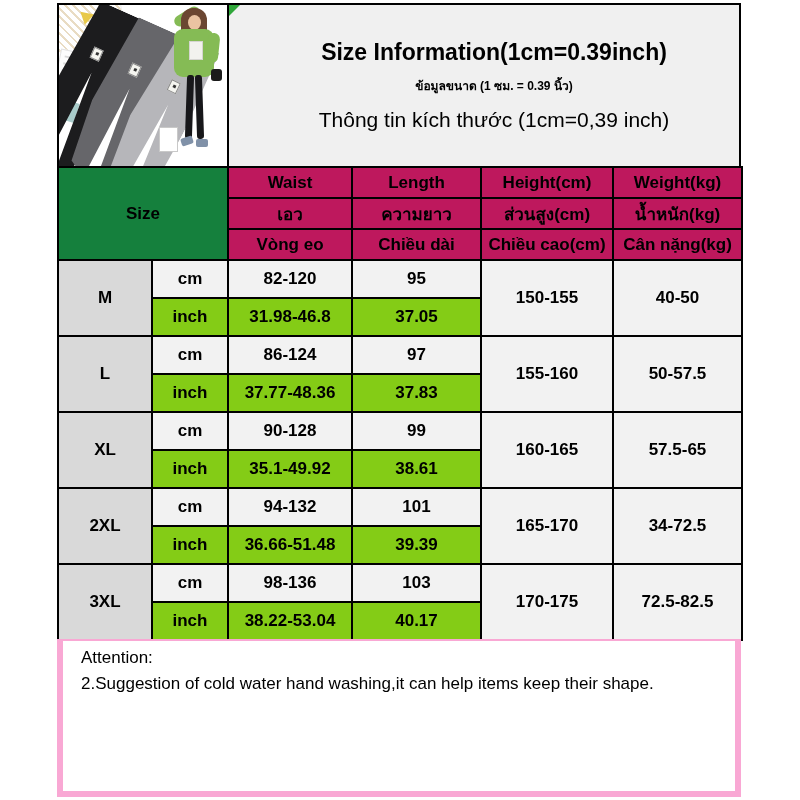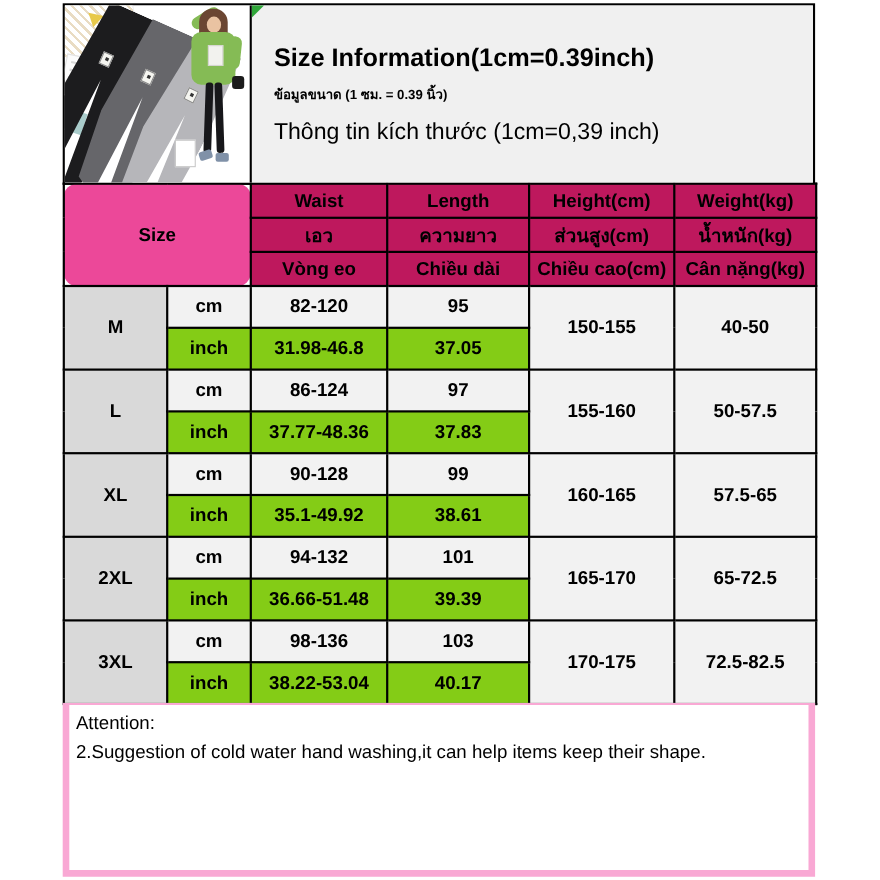--- a/index.html
+++ b/index.html
@@ -2,21 +2,21 @@
 <html><head>
 <meta charset="utf-8">
 <style>
   html,body{margin:0;padding:0;background:#ffffff;}
   body{width:800px;height:800px;position:relative;font-family:"Liberation Sans",sans-serif;color:#000;}
   .sheet{position:absolute;left:57px;top:3px;width:684px;}
 
   
   .top-row{display:flex;border:2px solid #000;height:161px;}
   .photo-cell{position:relative;width:168px;height:161px;background:#fff;border-right:2px solid #000;overflow:hidden;flex:none;}
-  .title-cell{position:relative;flex:1;background:#f0f0f0;padding-top:30px;padding-left:20px;}
+  .title-cell{position:relative;flex:1;background:#f0f0f0;text-align:center;padding-top:30px;padding-left:20px;}
   .corner-tri{position:absolute;left:0;top:0;width:0;height:0;border-top:11px solid #2fa639;border-right:11px solid transparent;}
   .t-en{font-size:23px;font-weight:bold;line-height:34px;}
   .t-th{font-size:12px;font-weight:bold;line-height:34px;}
   .t-vi{font-size:21px;font-weight:normal;line-height:34px;}
 
   
   .deco-paper{position:absolute;left:-10px;top:-12px;width:74px;height:72px;transform:rotate(-10deg);
     background:repeating-linear-gradient(55deg,#ffffff 0 4px,#e9dcc3 4px 6px);border:1px solid #eee;}
   .deco-flag{position:absolute;left:20px;top:8px;width:0;height:0;border-left:7px solid transparent;border-right:7px solid transparent;border-top:12px solid #e8c94a;transform:rotate(12deg);}
   .deco-card{position:absolute;left:-2px;top:46px;width:26px;height:36px;background:#fcfcfc;border:1px solid #e2e2e2;transform:rotate(12deg);}
@@ -46,30 +46,30 @@
   .m-shoe-l{position:absolute;left:20px;top:130px;width:12px;height:8px;background:#8091a8;border-radius:2px;transform:rotate(-18deg);}
   .m-shoe-r{position:absolute;left:35px;top:132px;width:12px;height:8px;background:#8091a8;border-radius:2px;}
   .m-paperbag{position:absolute;left:-2px;top:120px;width:17px;height:23px;background:#fff;border:1px solid #c9c9c9;}
 
   
   table.size-table{border-collapse:collapse;margin-top:-2px;width:684px;table-layout:fixed;}
   table.size-table td{border:2px solid #000;text-align:center;vertical-align:middle;font-weight:bold;font-size:17px;padding:0;}
   .hrow{height:31px;}
   .brow{height:38px;}
   td.hd{background:#be185d;}
-  td.size-head{background:#ec4899;font-size:37px;border-radius:12px;}
+  td.size-head{background:#15803d;font-size:37px;}
   td.size-cell{background:#d9d9d9;font-size:18px;}
   td.cmbg{background:#f2f2f2;margin-left:20px;}
   td.whitebg{background:#84cc16;}
   td.mergebg{background:#f2f2f2;}
   td.th-txt{font-size:16px;}
 
   
   .attention{border:6px solid #f9a8d4;border-top-width:2px;margin-top:-2px;height:142px;background:#fff;
-    font-size:17px;line-height:1.5;padding:4px 6px;}
+    font-size:17px;line-height:1.5;padding:4px 18px;}
 </style>
 </head>
 <body>
 
 <div class="sheet">
 
   <div class="top-row">
     <div class="photo-cell">
       <div class="deco-paper"></div>
       <div class="deco-flag"></div>
@@ -195,21 +195,21 @@
       <td class="whitebg">35.1-49.92</td>
       <td class="whitebg">38.61</td>
     </tr>
 
     <tr class="brow">
       <td class="size-cell" rowspan="2">2XL</td>
       <td class="cmbg">cm</td>
       <td class="cmbg">94-132</td>
       <td class="cmbg">101</td>
       <td class="mergebg" rowspan="2">165-170</td>
-      <td class="mergebg" rowspan="2">65-72.5</td>
+      <td class="mergebg" rowspan="2">34-72.5</td>
     </tr>
     <tr class="brow">
       <td class="whitebg">inch</td>
       <td class="whitebg">36.66-51.48</td>
       <td class="whitebg">39.39</td>
     </tr>
 
     <tr class="brow">
       <td class="size-cell" rowspan="2">3XL</td>
       <td class="cmbg">cm</td>

